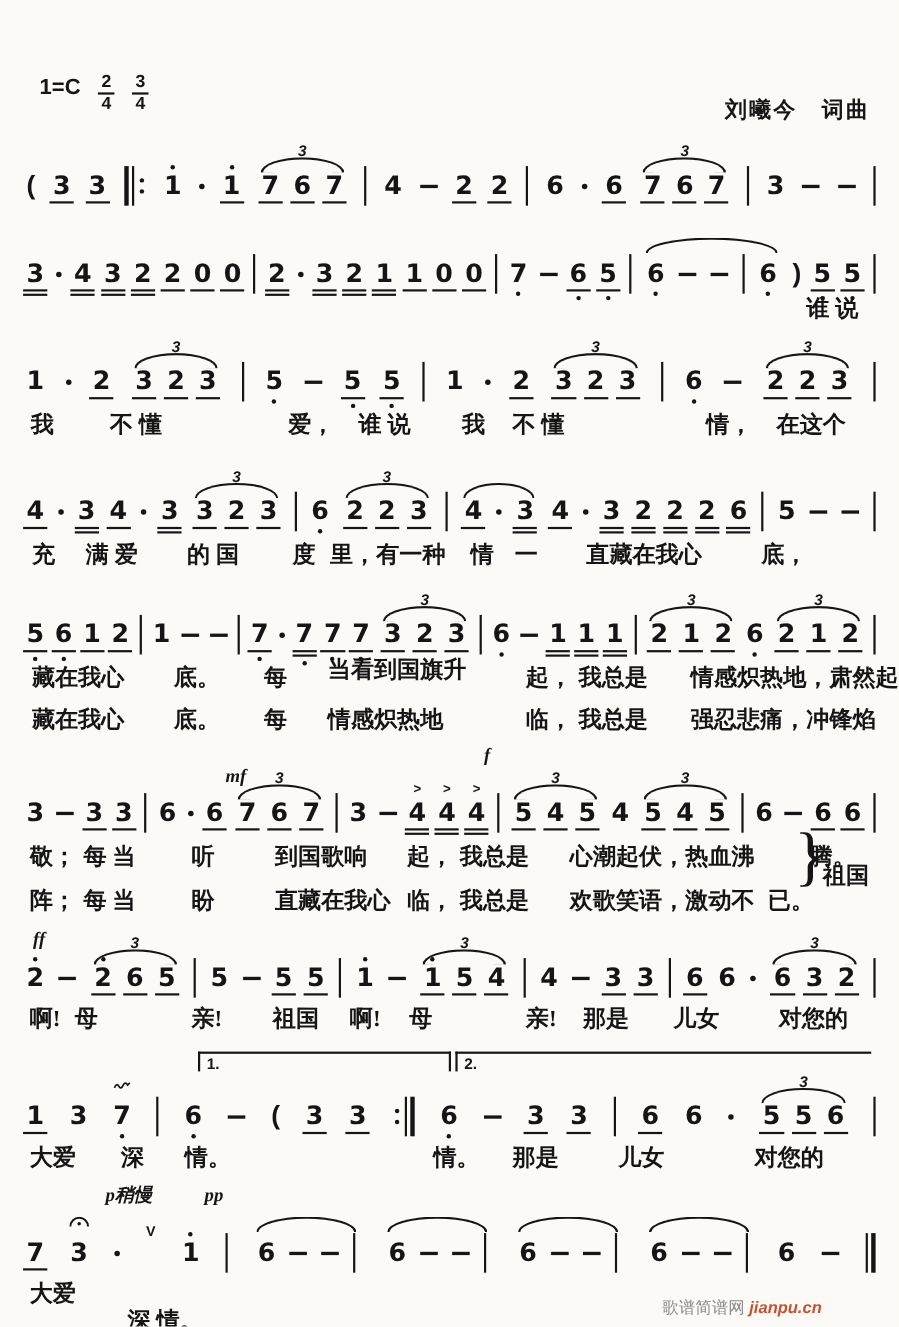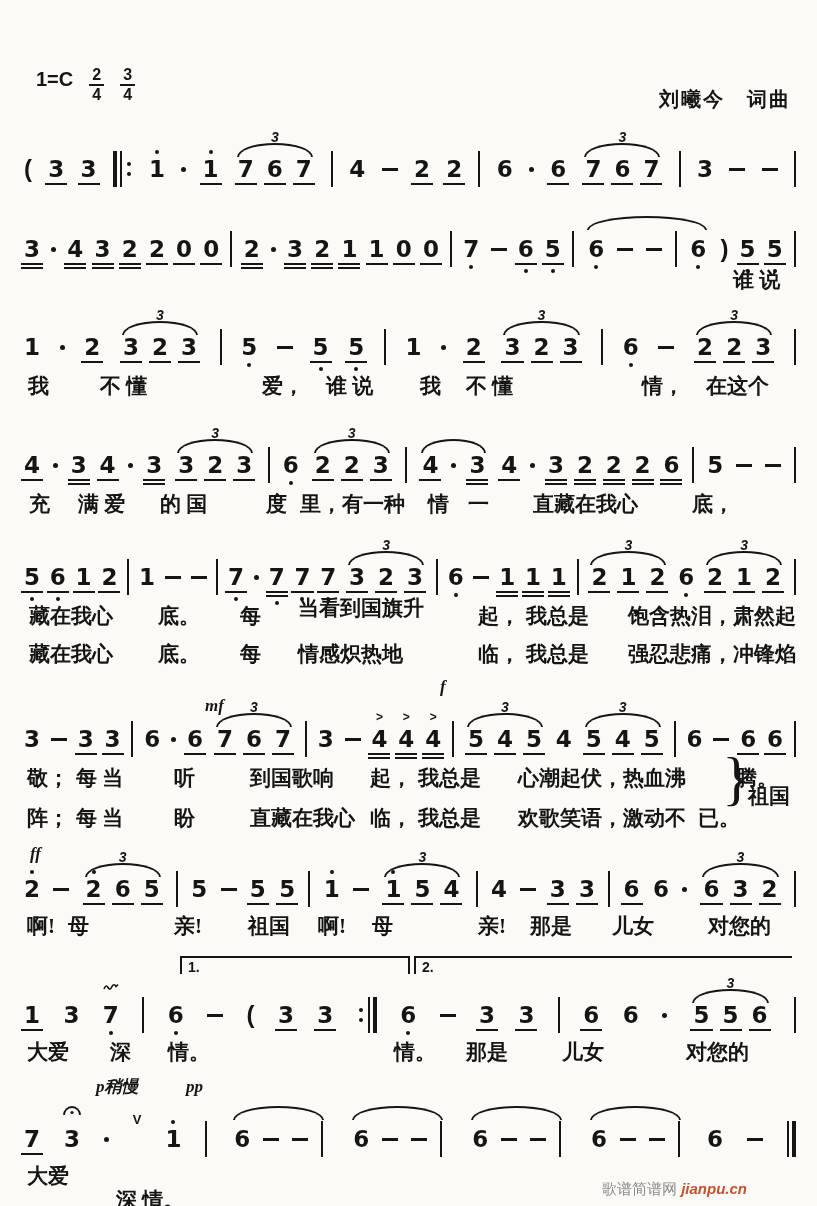--- a/index.html
+++ b/index.html
@@ -232,21 +232,21 @@
         <span class="note"><span class="digit">2</span><span class="ul" style="bottom: -4px;"></span><span class="ul" style="bottom: -8px;"></span></span>
         <span class="note"><span class="digit">6</span><span class="ul" style="bottom: -4px;"></span><span class="ul" style="bottom: -8px;"></span></span>
         <span class="bar"></span>
         <span class="note"><span class="digit">5</span></span>
         <span class="dash"></span>
         <span class="dash"></span>
         <span class="bar"></span>
       </div>
       <span class="lyr" style="left: 29px; top: 494px;">充</span>
       <span class="lyr" style="left: 78px; top: 494px;">满 爱</span>
-      <span class="lyr" style="left: 160px; top: 494px;">的 国</span>
+      <span class="lyr" style="left: 170px; top: 494px;">的 国</span>
       <span class="lyr" style="left: 266px; top: 494px;">度</span>
       <span class="lyr" style="left: 300px; top: 494px;">里，有一种</span>
       <span class="lyr" style="left: 428px; top: 494px;">情</span>
       <span class="lyr" style="left: 468px; top: 494px;">一</span>
       <span class="lyr" style="left: 533px; top: 494px;">直藏在我心</span>
       <span class="lyr" style="left: 692px; top: 494px;">底，</span>
       <div class="mline" style="top: 558px;">
         <span class="note"><span class="digit">5</span><span class="ul" style="bottom: -4px;"></span><span class="octdot" style="bottom: -12px;"></span></span>
         <span class="note"><span class="digit">6</span><span class="ul" style="bottom: -4px;"></span><span class="octdot" style="bottom: -12px;"></span></span>
         <span class="note"><span class="digit">1</span><span class="ul" style="bottom: -4px;"></span></span>
@@ -288,21 +288,21 @@
           <span class="note"><span class="digit">2</span><span class="ul" style="bottom: -4px;"></span></span>
         </span>
         <span class="bar"></span>
       </div>
       <span class="lyr" style="left: 29px; top: 606px;">藏在我心</span>
       <span class="lyr" style="left: 158px; top: 606px;">底。</span>
       <span class="lyr" style="left: 240px; top: 606px;">每</span>
       <span class="lyr" style="left: 298px; top: 598px;">当看到国旗升</span>
       <span class="lyr" style="left: 478px; top: 606px;">起，</span>
       <span class="lyr" style="left: 526px; top: 606px;">我总是</span>
-      <span class="lyr" style="left: 628px; top: 606px;">饱含热泪，肃然起</span>
+      <span class="lyr" style="left: 628px; top: 606px;">情感炽热地，肃然起</span>
       <span class="lyr" style="left: 29px; top: 644px;">藏在我心</span>
       <span class="lyr" style="left: 158px; top: 644px;">底。</span>
       <span class="lyr" style="left: 240px; top: 644px;">每</span>
       <span class="lyr" style="left: 298px; top: 644px;">情感炽热地</span>
       <span class="lyr" style="left: 478px; top: 644px;">临，</span>
       <span class="lyr" style="left: 526px; top: 644px;">我总是</span>
       <span class="lyr" style="left: 628px; top: 644px;">强忍悲痛，冲锋焰</span>
       <div class="mline" style="top: 720px;">
         <span class="note"><span class="digit">3</span></span>
         <span class="dash"></span>

